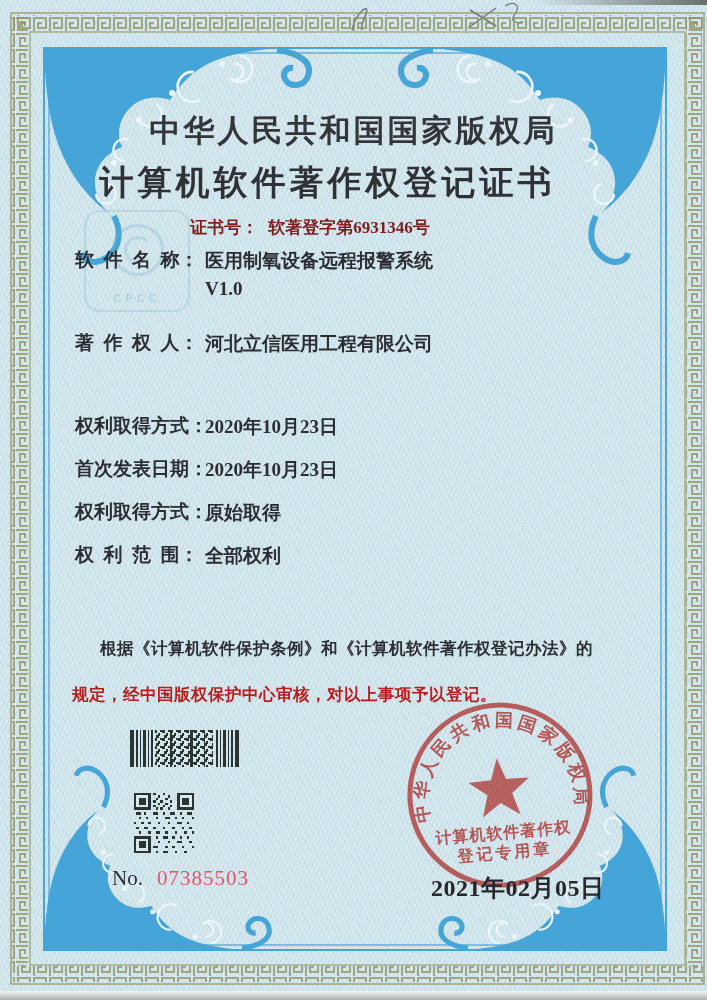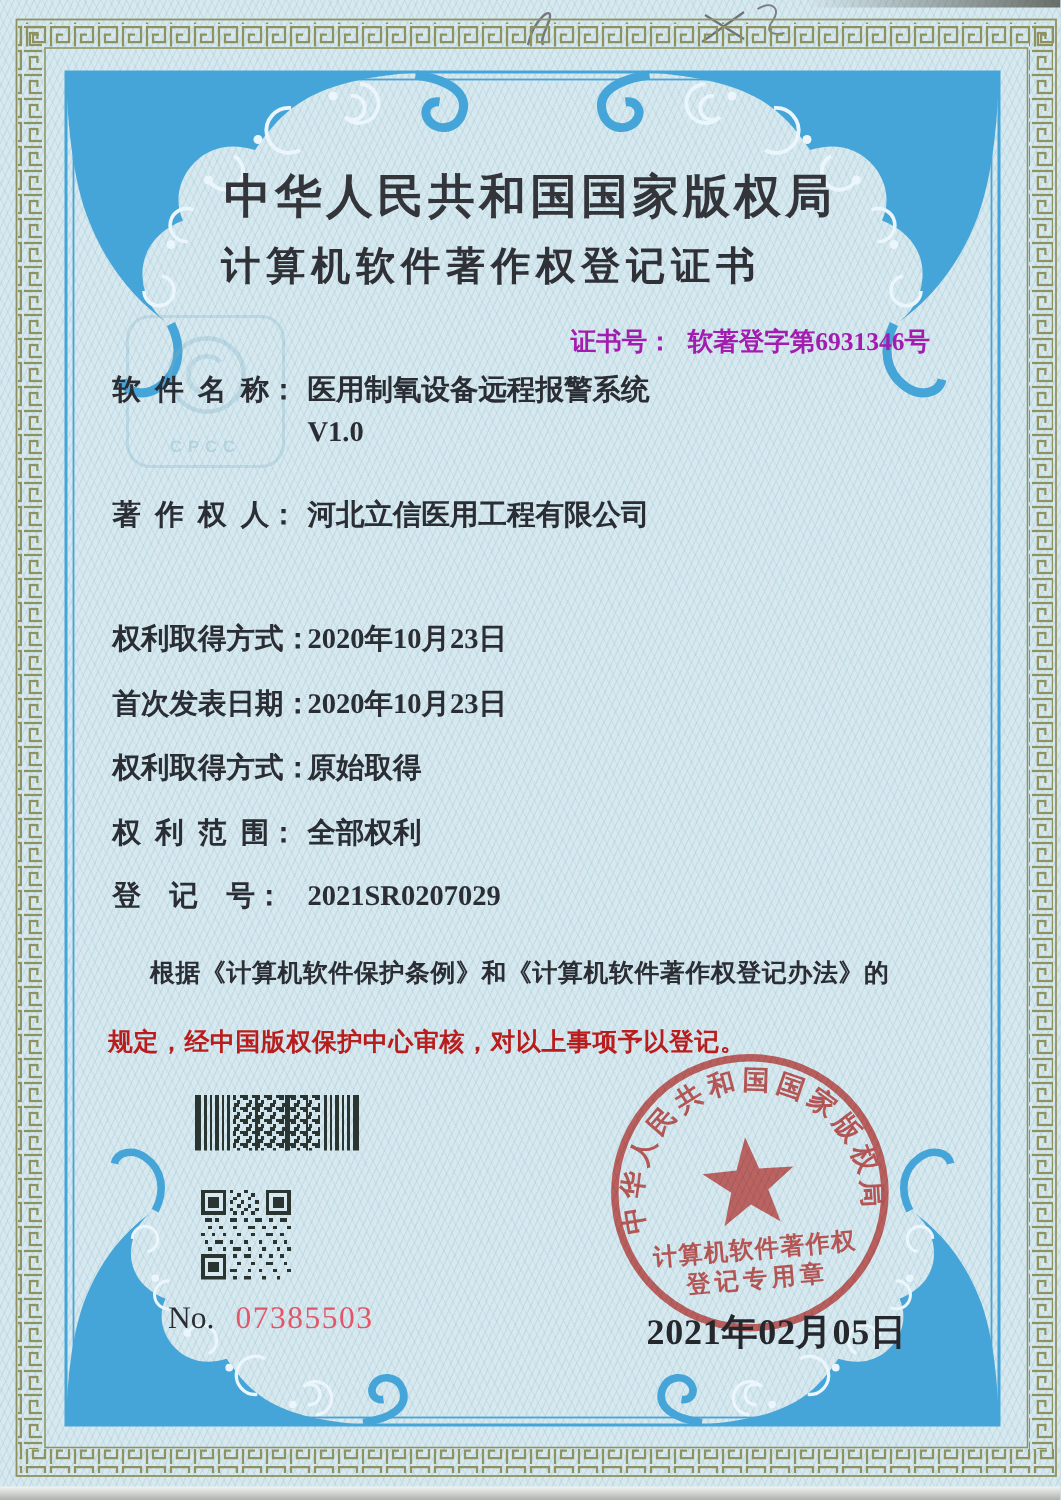--- a/index.html
+++ b/index.html
@@ -14,23 +14,23 @@
   .frame{position:absolute;left:0;top:0;pointer-events:none;}
   .scan-bottom{position:absolute;left:0;bottom:0;width:707px;height:9px;
     background:linear-gradient(180deg,#f2f4f2,#aeb1ad);}
   .scan-top-dark{position:absolute;top:0;right:0;width:170px;height:5px;
     background:linear-gradient(90deg,rgba(70,70,62,0),rgba(70,70,62,.75));}
   .pencil{position:absolute;left:320px;top:0;}
 
   .authority{position:absolute;left:0;top:110px;width:707px;text-align:center;
     font-size:31px;font-weight:bold;letter-spacing:3px;color:#33353a;}
   .cert-title{position:absolute;left:0;top:160px;width:655px;text-align:center;
-    font-size:26px;font-weight:bold;letter-spacing:4px;color:#2f3137;}
-  .cert-no{position:absolute;left:0;top:216px;width:620px;text-align:right;
-    font-size:17px;font-weight:bold;color:#a21caf;}
+    font-size:34px;font-weight:bold;letter-spacing:4px;color:#2f3137;}
+  .cert-no{position:absolute;left:0;top:216px;width:620px;text-align:center;
+    font-size:17px;font-weight:bold;color:#7f1d1d;}
   .cert-no .lab{margin-right:10px;}
 
   .row{position:absolute;left:75px;font-size:19px;font-weight:600;color:#2b2d34;}
   .flabel{display:inline-block;width:130px;white-space:pre;vertical-align:top;}
   .fvalue{display:inline-block;white-space:pre-line;vertical-align:top;line-height:28px;font-family:Liberation Serif, serif;}
   .r1{top:247px}.r2{top:330px}.r3{top:413px}.r4{top:456px}
   .r5{top:499px}.r6{top:542px}.r7{top:584px}
 
   .stmt1{position:absolute;left:100px;top:638px;font-size:16.5px;font-weight:600;
     color:#2b2d34;letter-spacing:.5px;}
@@ -135,23 +135,20 @@
   </div>
   <div class="row r4">
     <span class="flabel">首次发表日期：</span><span class="fvalue">2020年10月23日</span>
   </div>
   <div class="row r5">
     <span class="flabel">权利取得方式：</span><span class="fvalue">原始取得</span>
   </div>
   <div class="row r6">
     <span class="flabel">权  利  范  围：</span><span class="fvalue">全部权利</span>
   </div>
-  <div class="row r7">
-    <span class="flabel">登    记    号：</span><span class="fvalue">2021SR0207029</span>
-  </div>
 
   <div class="stmt1">根据《计算机软件保护条例》和《计算机软件著作权登记办法》的</div>
   <div class="stmt2">规定，经中国版权保护中心审核，对以上事项予以登记。</div>
 
   <svg class="barcode" width="110" height="37" viewBox="0 0 110 37" shape-rendering="crispEdges">
     <defs>
       <pattern id="bnoise" width="8" height="8" patternUnits="userSpaceOnUse">
         <rect x="0" y="0" width="3" height="3" fill="#2a3531"></rect>
         <rect x="4" y="3" width="2" height="3" fill="#2a3531"></rect>
         <rect x="2" y="5" width="3" height="3" fill="#2a3531"></rect>

